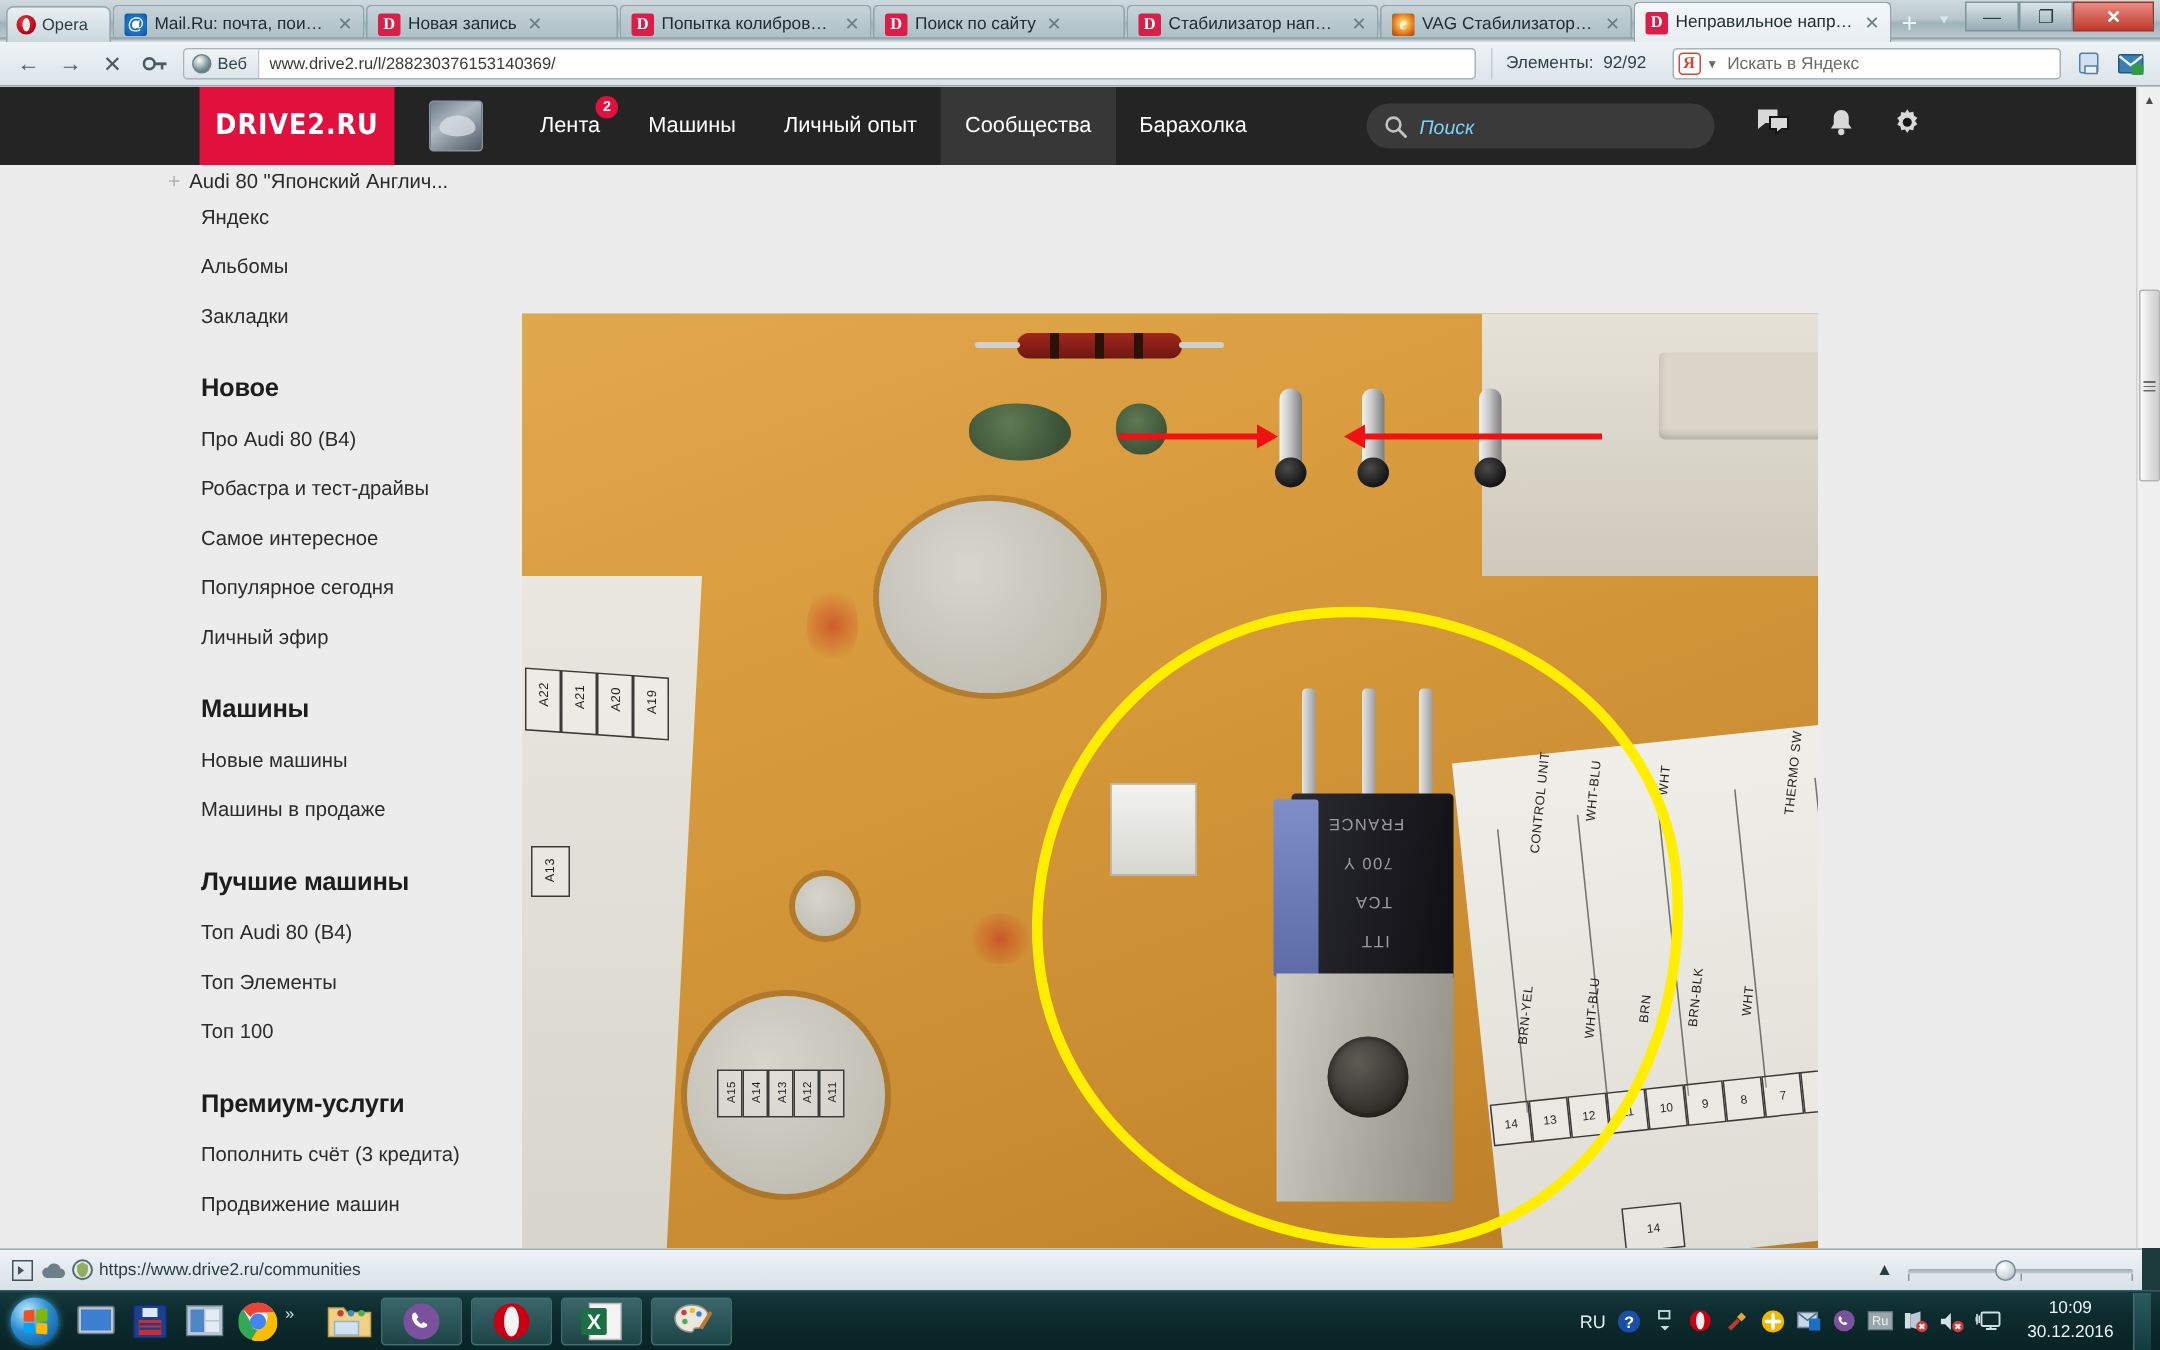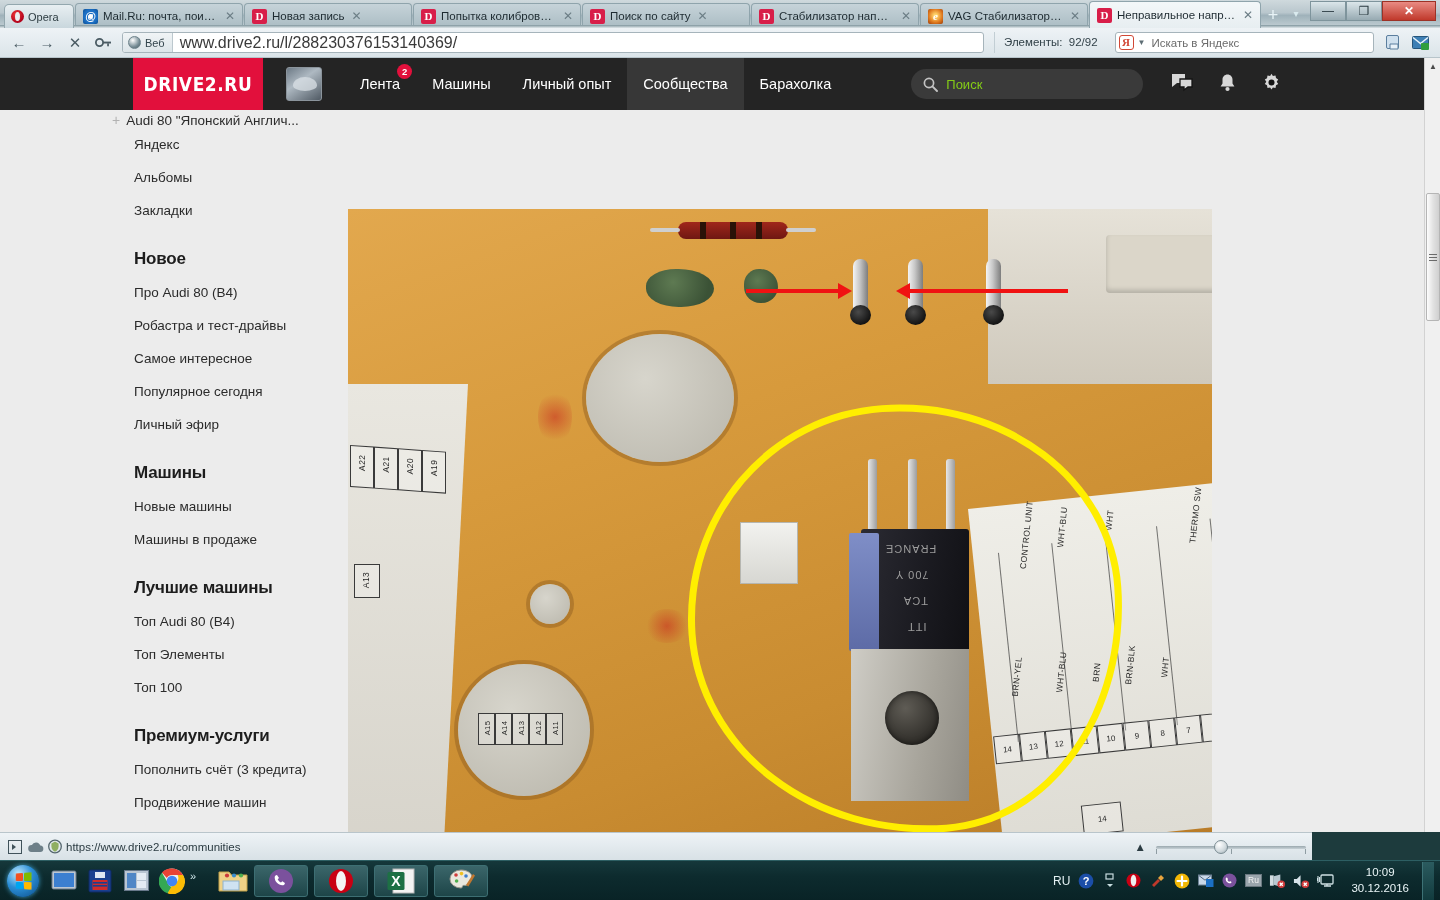--- a/index.html
+++ b/index.html
@@ -102,21 +102,21 @@
     border: 1px solid #a6b4bb; border-radius: 3px; background: #fff; margin-left: 4px;
   }
   .urlbadge {
     display: flex; align-items: center; gap: 4px; padding: 0 7px 0 5px;
     background: linear-gradient(#f0f4f6, #dde5e9); border-right: 1px solid #bcc8ce;
     font-size: 11px; color: #33444c; border-radius: 2px 0 0 2px;
   }
   .globe { width: 13px; height: 13px; border-radius: 50%;
            background: radial-gradient(circle at 35% 30%, #fff, #7a8f98 60%, #45585f);
            border: 1px solid #6d828b; }
-  .urlinput { flex: 1; display: flex; align-items: center; padding: 0 7px; font-size: 16px; color: #3a3a3a; }
+  .urlinput { flex: 1; display: flex; align-items: center; padding: 0 7px; font-size: 11px; color: #3a3a3a; }
   .elements {
     font-size: 11.5px; color: #2f3f46; padding: 0 9px; height: 21px; line-height: 20px;
     border-left: 1px solid #c2ced4; margin-left: 8px;
   }
   .searchwrap {
     flex: 1; height: 21px; display: flex; align-items: center;
     border: 1px solid #a6b4bb; border-radius: 3px; background: #fff; margin: 0 4px 0 6px;
   }
   .ya-icon {
     width: 15px; height: 15px; margin-left: 3px; border-radius: 3px;
@@ -168,21 +168,21 @@
   .navlink.active { background: rgba(255,255,255,0.09); }
   .nav-badge {
     position: absolute; right: 4px; top: 6px;
     background: #e2103c; color: #fff; font-size: 9.5px; font-weight: bold;
     width: 15px; height: 15px; border-radius: 50%; text-align: center; line-height: 15px;
   }
   .hdr-search {
     width: 232px; height: 30px; border-radius: 15px; background: #3a3a3a;
     display: flex; align-items: center; gap: 8px; padding: 0 12px; margin-left: 64px;
   }
-  .hdr-search .ph { color: #84cc16; font-size: 13px; }
+  .hdr-search .ph { color: #7dd3fc; font-size: 13px; font-style: italic; }
   .hdr-icons { display: flex; align-items: center; gap: 26px; margin-left: 28px; }
   .hicon { color: #d8d8d8; }
 
   
   .sidebar {
     position: absolute; left: 112px; top: 52px; width: 222px; padding-top: 0;
     font-size: 13.5px; color: #2f2f2f;
   }
   .sb-firstrow { display: flex; align-items: flex-start; gap: 6px; padding: 3px 0 0 0; }
   .sb-plus { color: #b2b2b2; font-size: 14px; line-height: 14px; }
@@ -330,21 +330,21 @@
     position:absolute; left:1px; top:135px; width:14px; height:128px;
     background: linear-gradient(90deg,#fdfdfd,#e2e2e2 50%,#cfcfcf);
     border:1px solid #b5b5b5; border-radius:2px;
     display:flex; align-items:center; justify-content:center;
   }
   .ps-grip { width:8px; height:7px;
     background: repeating-linear-gradient(#6a6a6a 0 1px, transparent 1px 3px); }
 
   
   .statusbar {
-    position: absolute; left: 0; top: 832px; width: 1312px; height: 28px;
+    position: absolute; left: 0; top: 832px; width: 1428px; height: 28px;
     background: linear-gradient(#eef3f6, #d8e1e6);
     border-top: 1px solid #b9c5cb;
     display: flex; align-items: center; padding: 0 6px; gap: 2px;
     font-size: 11.5px; color: #2b3b42; text-align: center;
   }
   .sb-icon { width: 18px; height: 18px; display:flex; align-items:center; justify-content:center; }
   .zoomwrap { margin-left: auto; display: flex; align-items: center; gap: 10px; }
   .zoom-slider { position: relative; width: 150px; height: 14px; }
   .zoom-track { position:absolute; left:0; right:0; top:6px; height:3px;
     background: linear-gradient(#9aa8ae,#c7d1d6); border-radius:2px; }

